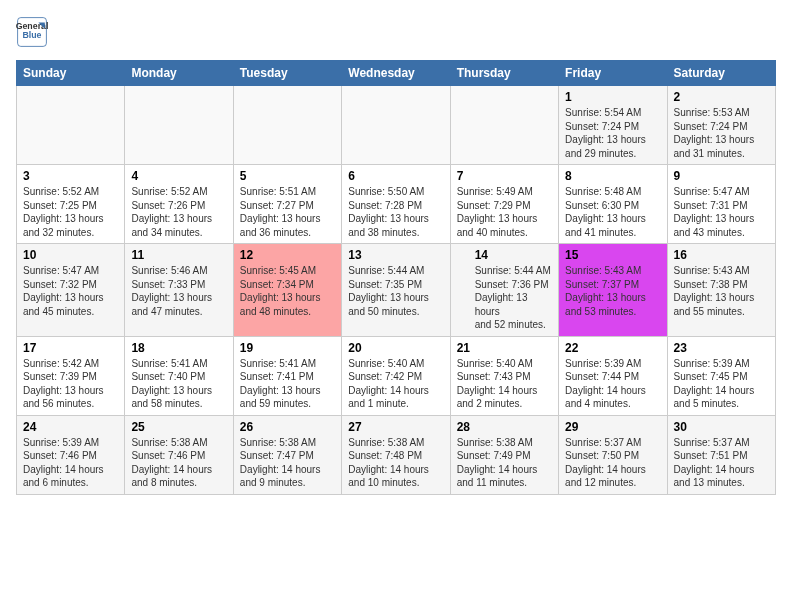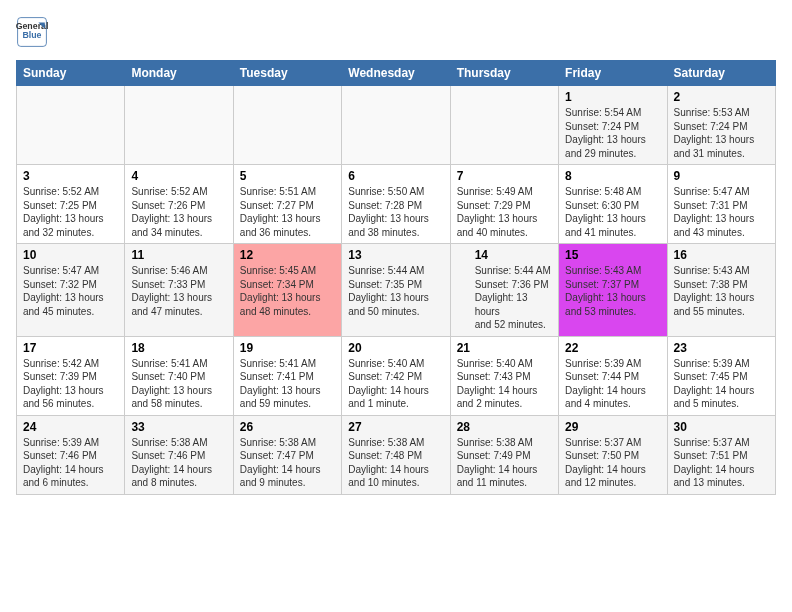--- a/index.html
+++ b/index.html
@@ -286,21 +286,21 @@
       </tr>
       <tr style="background: rgb(245, 245, 245); padding-left: 24px;">
         <td style="background: rgb(245, 245, 245);">
           <span class="day-number">24</span>
           <div class="day-info" style="white-space: pre-line;">Sunrise: 5:39 AM
 Sunset: 7:46 PM
 Daylight: 14 hours
 and 6 minutes.</div>
         </td>
         <td style="background: rgb(245, 245, 245);">
-          <span class="day-number">33</span>
+          <span class="day-number">25</span>
           <div class="day-info" style="white-space: pre-line;">Sunrise: 5:38 AM
 Sunset: 7:46 PM
 Daylight: 14 hours
 and 8 minutes.</div>
         </td>
         <td style="background: rgb(245, 245, 245);">
           <span class="day-number">26</span>
           <div class="day-info" style="white-space: pre-line;">Sunrise: 5:38 AM
 Sunset: 7:47 PM
 Daylight: 14 hours

